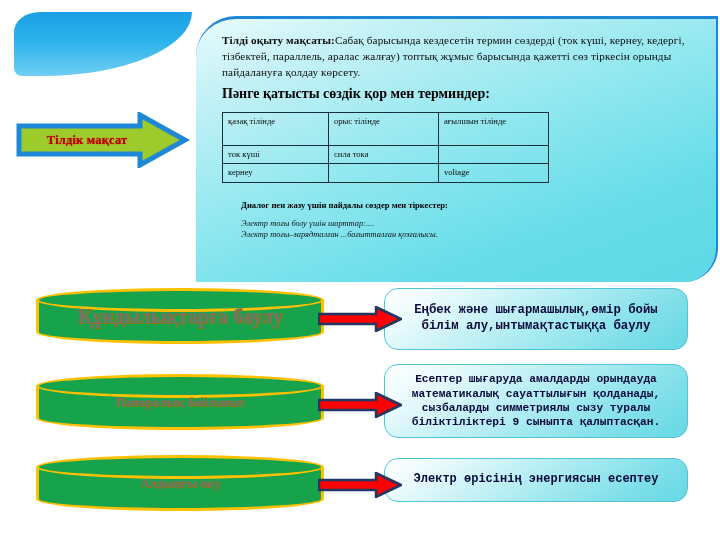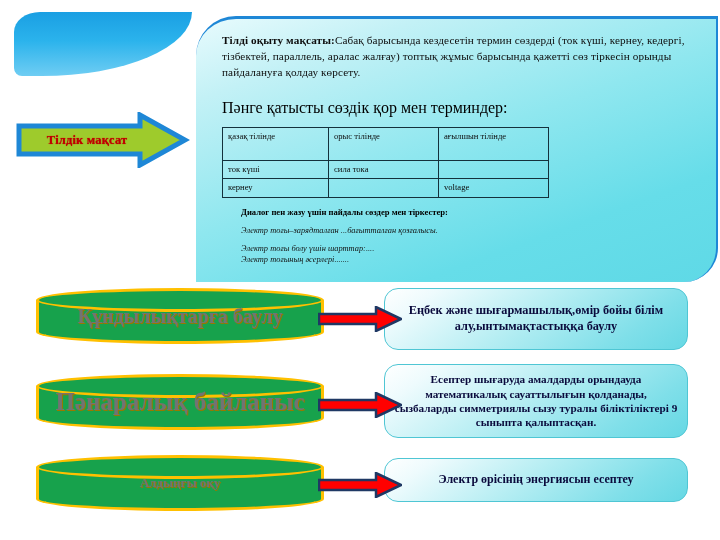--- a/index.html
+++ b/index.html
@@ -54,23 +54,23 @@
 
   .goal-block {
     font-size: 11.2px;
     line-height: 1.42;
     color: #0d0d0d;
     letter-spacing: 0.1px;
   }
   .goal-label { font-weight: bold; }
 
   .terms-head {
-    font-weight: normal;
-    font-size: 16px;
-    margin-top: 18px;
+    font-weight: bold;
+    font-size: 14px;
+    margin-top: 5px;
     color: #000;
   }
 
   
   table.vocab {
     border-collapse: collapse;
     margin-top: 10px;
     width: 298px;
     table-layout: fixed;
   }
@@ -82,21 +82,21 @@
     vertical-align: top;
     line-height: 1.34;
     height: 9px;
   }
   table.vocab tr.head td { height: 26px; }
   table.vocab td.c1 { width: 96px; }
   table.vocab td.c2 { width: 100px; }
   table.vocab td.c3 { width: 100px; }
 
   
-  .notes { margin-top: 9px; margin-left: 19px; }
+  .notes { margin-top: 17px; margin-left: 19px; }
   .notes .nhead {
     font-weight: bold;
     font-size: 8.6px;
     color: #000;
     margin-bottom: 9px;
   }
   .notes .nline {
     font-style: italic;
     font-size: 8.4px;
     color: #111;
@@ -169,21 +169,21 @@
     text-align: left;
     padding: 0 10px;
     box-sizing: border-box;
   }
 
   #cyl-values { left: 36px; top: 288px;  width: 288px; height: 56px; }
   #cyl-inter  { left: 36px; top: 374px;  width: 288px; height: 56px; }
   #cyl-prior  { left: 36px; top: 455px;  width: 288px; height: 56px; }
 
   #cyl-values .cyl-label { font-size: 20px; }
-  #cyl-inter  .cyl-label { font-size: 25px; }
+  #cyl-inter  .cyl-label { font-size: 13px; }
   #cyl-prior  .cyl-label { font-size: 13px; }
 
   
   .arrow {
     position: absolute;
     z-index: 5;
   }
   .arrow svg { display: block; }
   #arrow-1 { left: 318px; top: 306px; width: 84px; height: 26px; }
   #arrow-2 { left: 318px; top: 392px; width: 84px; height: 26px; }
@@ -198,20 +198,21 @@
     background: linear-gradient(145deg, #ffffff 0%, #eefbfd 14%, #b7eef3 46%, #7fdfe9 80%, #66d8e4 100%);
     display: flex;
     align-items: center;
     justify-content: center;
     box-sizing: border-box;
     text-align: center;
     color: #0a0a3c;
     font-weight: bold;
     line-height: 1.28;
     padding: 4px 8px;
+    font-family: Liberation Mono, monospace;
   }
   #out-1 { left: 384px; top: 288px; width: 304px; height: 62px; font-size: 12.3px; }
   #out-2 { left: 384px; top: 364px; width: 304px; height: 74px; font-size: 11.2px; }
   #out-3 { left: 384px; top: 458px; width: 304px; height: 44px; font-size: 12px; }
 </style>
 </head>
 <body>
 
 <div class="swoosh"></div>
 
@@ -239,23 +240,22 @@
       <tr>
         <td class="c1">кернеу</td>
         <td class="c2"></td>
         <td class="c3">voltage</td>
       </tr>
     </tbody>
       </table>
 
     <div class="notes">
       <div class="nhead">Диалог пен жазу үшін пайдалы сөздер мен тіркестер:</div>
+      <div class="nline gap">Электр тоғы болу үшін шарттар:....</div>
       <div class="nline">Электр тоғы–зарядталған ...бағытталған қозғалысы.</div>
-      <div class="nline gap">Электр тоғы болу үшін шарттар:....</div>
-      <div class="nline">Электр тоғының әсерлері.......</div>
     </div>
 
   </div>
 </div>
 
 <div class="callout">
   <svg width="176" height="56" viewBox="0 0 176 56">
     <polygon points="5,14 126,14 126,3 171,28 126,53 126,42 5,42" fill="#9ecb2c" stroke="#1e87d6" stroke-width="5" stroke-linejoin="miter"></polygon>
   </svg>
   <div class="ctext">Тілдік мақсат</div>

